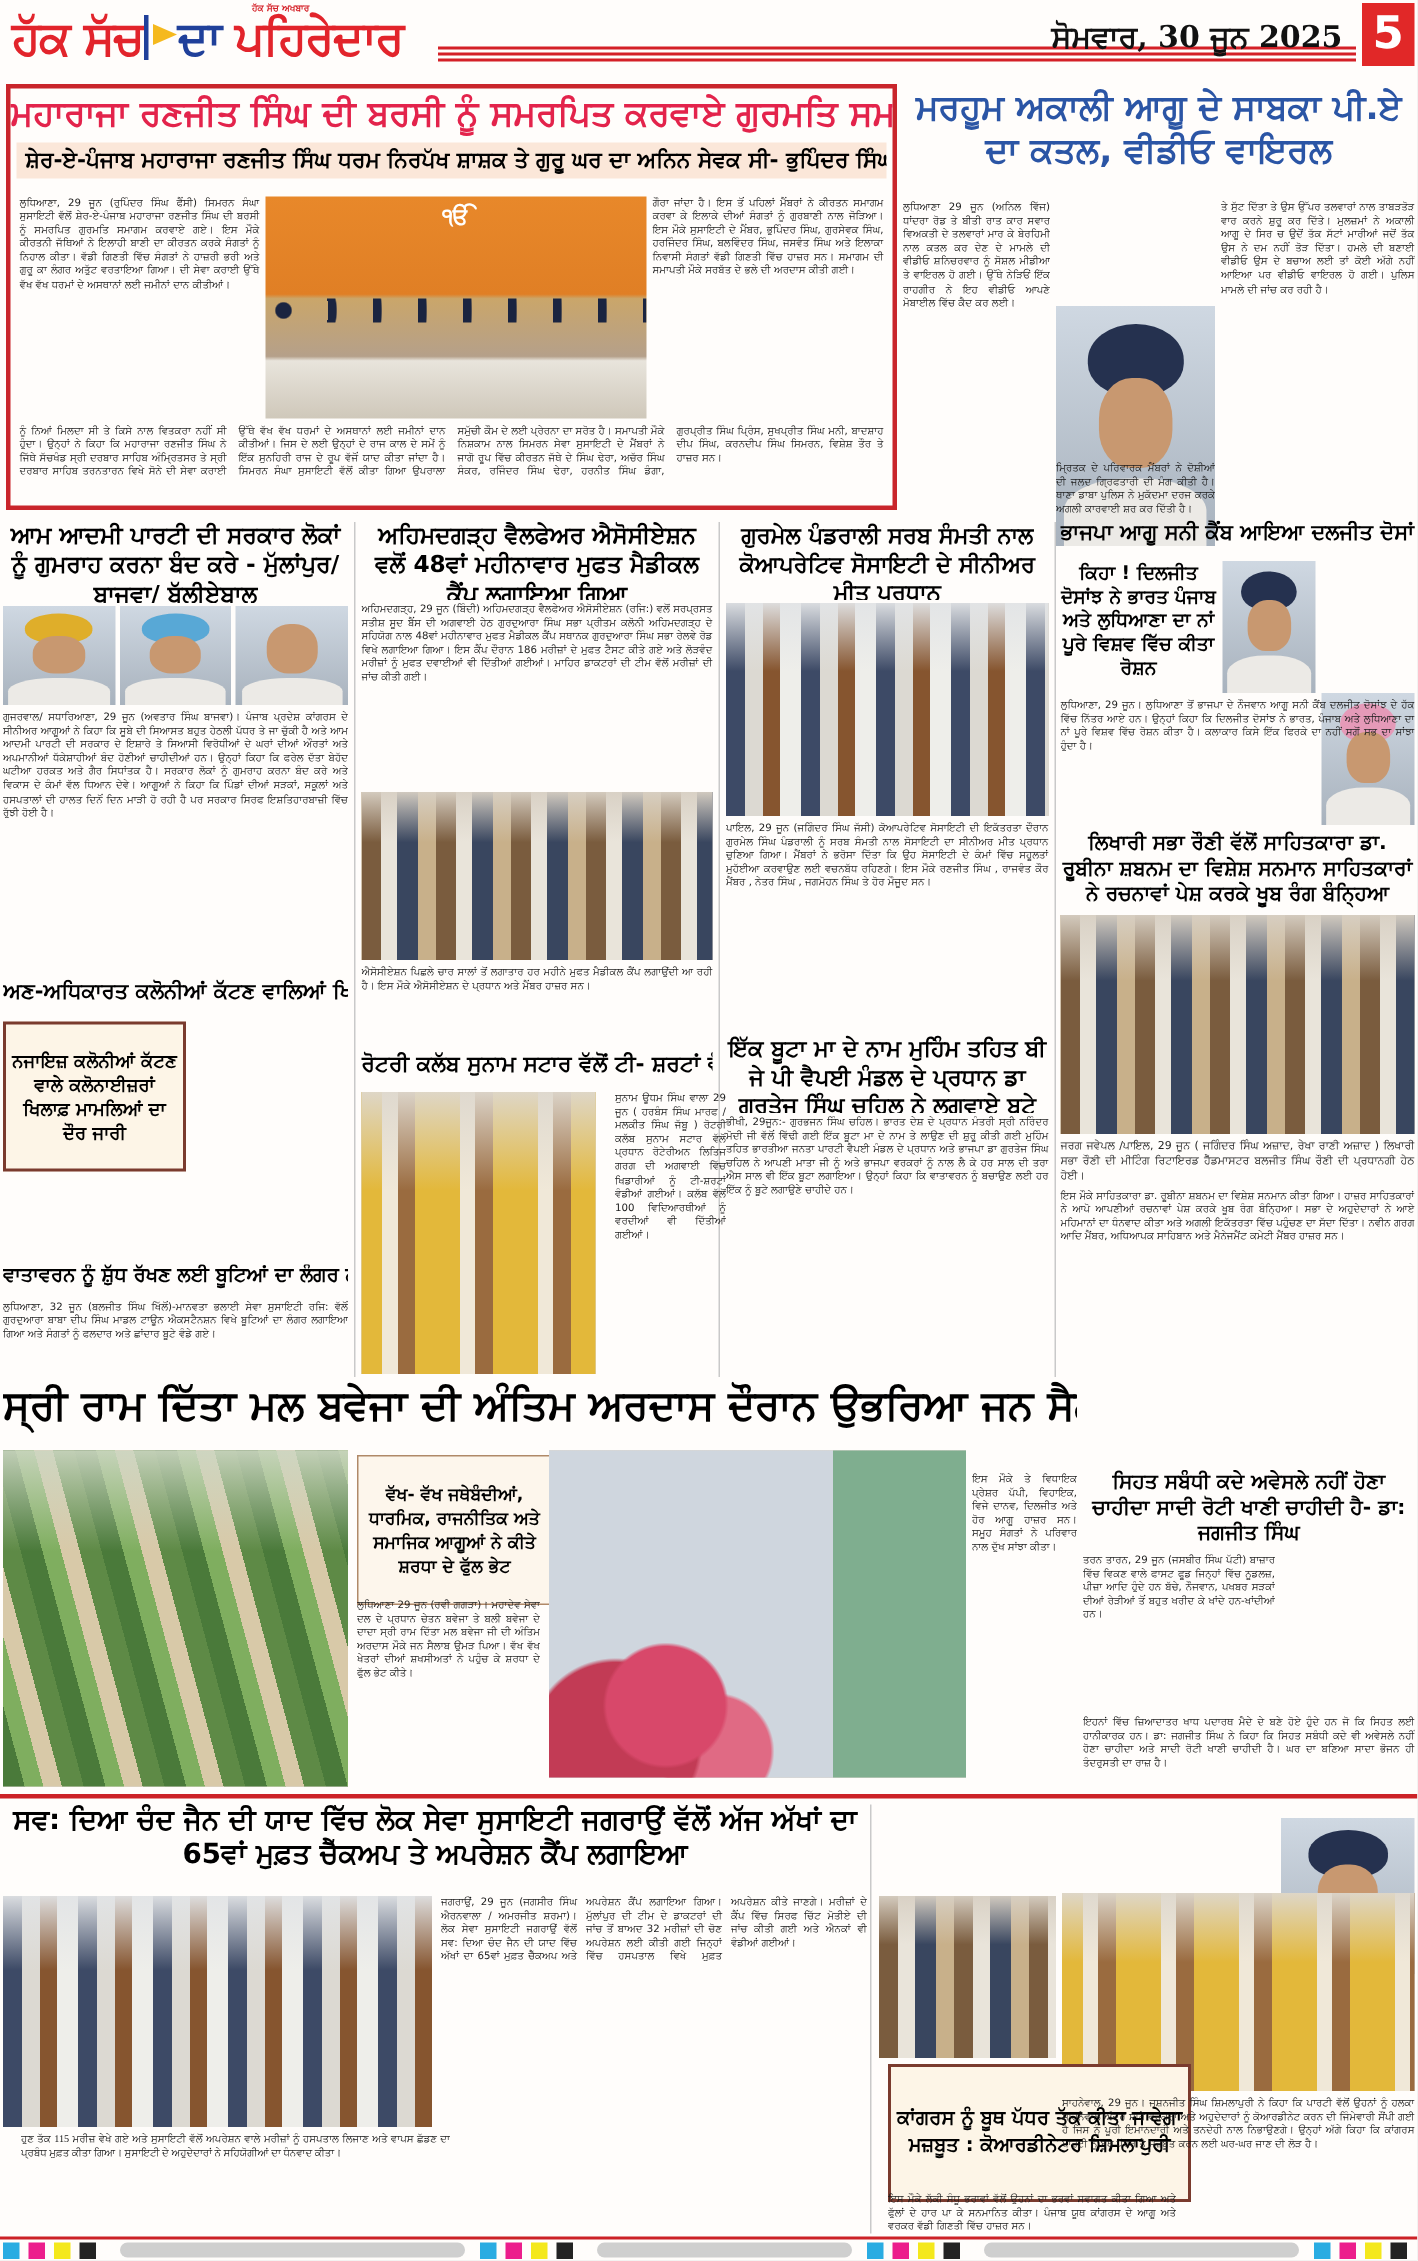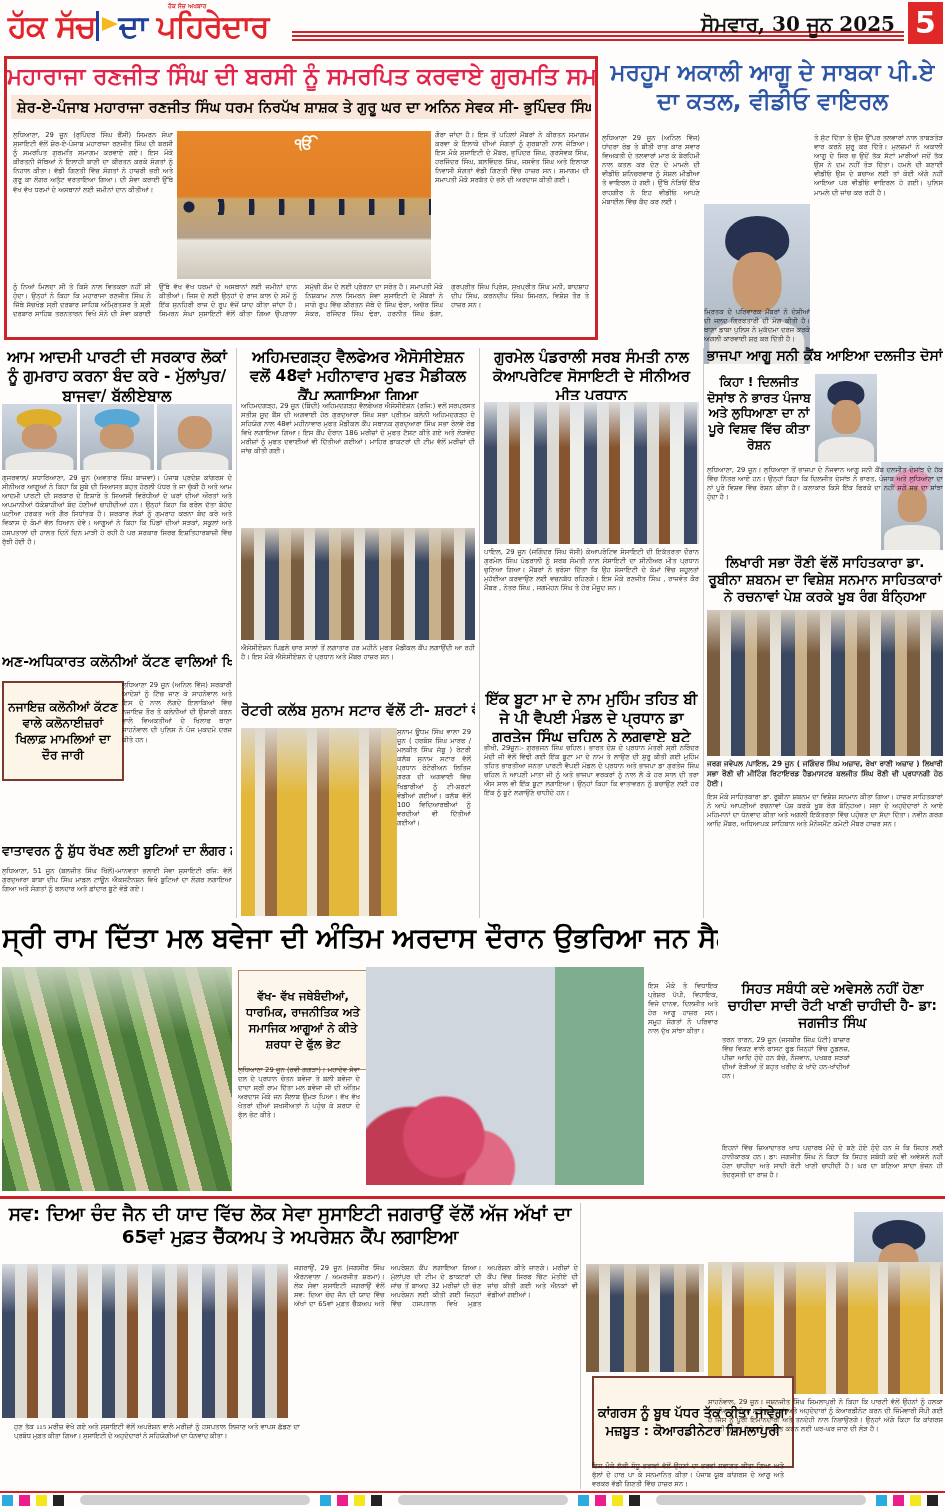--- a/index.html
+++ b/index.html
@@ -1,20 +1,20 @@
 <!DOCTYPE html>
 <html><head>
 <meta charset="utf-8">
 <style>
   html,body{margin:0;padding:0;background:#e9e9e9;}
   .page{position:relative;width:945px;height:1507px;background:#fffdfb;margin:0 auto;
         font-family:"DejaVu Sans",sans-serif;overflow:hidden;}
   .abs{position:absolute;}
   .bt{font-size:6.8px;line-height:1.34;text-align:justify;color:#1c1c1c;overflow:hidden;}
-  .cap{font-size:7.3px;font-weight:bold;color:#222;line-height:1.35;text-align:justify;overflow:hidden;}
+  .cap{font-size:7.3px;font-weight:normal;color:#222;line-height:1.35;text-align:justify;overflow:hidden;}
   .hb{font-weight:bold;text-align:center;color:#000;overflow:hidden;line-height:1.25;}
   .nw{white-space:nowrap;}
   .c3{column-count:3;column-gap:6px;}
   .h-red{color:#e3234b;}
   .h-blue{color:#2b55a5;}
   .rule-v{background:#c9c9c9;width:1px;}
   .rule-red{background:#cc2227;}
   
   .logo{font-weight:bold;font-size:31px;letter-spacing:-1px;color:#e2242b;white-space:nowrap;}
   .logo .blue{color:#20409a;}
@@ -126,31 +126,30 @@
     <div class="hs t-none" style="flex:1;">
         <div class="face"></div>
         <div class="torso"></div>
       </div>
   </div>
   <div class="abs bt" style="left:2px;top:474px;width:230px;height:176px;">ਗੁਜਰਵਾਲ/ ਸਧਾਰਿਆਣਾ, 29 ਜੂਨ (ਅਵਤਾਰ ਸਿੰਘ ਬਾਜਵਾ)। ਪੰਜਾਬ ਪ੍ਰਦੇਸ਼ ਕਾਂਗਰਸ ਦੇ ਸੀਨੀਅਰ ਆਗੂਆਂ ਨੇ ਕਿਹਾ ਕਿ ਸੂਬੇ ਦੀ ਸਿਆਸਤ ਬਹੁਤ ਹੇਠਲੀ ਪੱਧਰ ਤੇ ਜਾ ਚੁੱਕੀ ਹੈ ਅਤੇ ਆਮ ਆਦਮੀ ਪਾਰਟੀ ਦੀ ਸਰਕਾਰ ਦੇ ਇਸ਼ਾਰੇ ਤੇ ਸਿਆਸੀ ਵਿਰੋਧੀਆਂ ਦੇ ਘਰਾਂ ਦੀਆਂ ਔਰਤਾਂ ਅਤੇ ਅਪਮਾਨੀਆਂ ਧੱਕੇਸ਼ਾਹੀਆਂ ਬੰਦ ਹੋਣੀਆਂ ਚਾਹੀਦੀਆਂ ਹਨ। ਉਨ੍ਹਾਂ ਕਿਹਾ ਕਿ ਫਰੇਲ ਦੱਤਾ ਬੇਹੱਦ ਘਟੀਆ ਹਰਕਤ ਅਤੇ ਗੈਰ ਸਿਧਾਂਤਕ ਹੈ। ਸਰਕਾਰ ਲੋਕਾਂ ਨੂੰ ਗੁਮਰਾਹ ਕਰਨਾ ਬੰਦ ਕਰੇ ਅਤੇ ਵਿਕਾਸ ਦੇ ਕੰਮਾਂ ਵੱਲ ਧਿਆਨ ਦੇਵੇ। ਆਗੂਆਂ ਨੇ ਕਿਹਾ ਕਿ ਪਿੰਡਾਂ ਦੀਆਂ ਸੜਕਾਂ, ਸਕੂਲਾਂ ਅਤੇ ਹਸਪਤਾਲਾਂ ਦੀ ਹਾਲਤ ਦਿਨੋਂ ਦਿਨ ਮਾੜੀ ਹੋ ਰਹੀ ਹੈ ਪਰ ਸਰਕਾਰ ਸਿਰਫ ਇਸ਼ਤਿਹਾਰਬਾਜ਼ੀ ਵਿੱਚ ਰੁੱਝੀ ਹੋਈ ਹੈ।</div>
   <div class="abs hb nw" style="left:2px;top:653px;width:230px;height:24px;font-size:14px;">ਅਣ-ਅਧਿਕਾਰਤ ਕਲੋਨੀਆਂ ਕੱਟਣ ਵਾਲਿਆਂ ਖਿਲਾਫ ਮੁਕੱਦਮੇ ਦਰਜ</div>
   <div class="abs inset" style="left:2px;top:681px;width:112px;height:90px;">
     <span style="font-size:12px;font-weight:bold;text-align:center;line-height:1.35;">ਨਜਾਇਜ਼ ਕਲੋਨੀਆਂ ਕੱਟਣ ਵਾਲੇ ਕਲੋਨਾਈਜ਼ਰਾਂ ਖਿਲਾਫ਼ ਮਾਮਲਿਆਂ ਦਾ ਦੌਰ ਜਾਰੀ</span>
   </div>
-  <div class="abs bt" style="left:122px;top:681px;width:110px;height:94px;">ਲੁਧਿਆਣਾ 29 ਜੂਨ (ਅਨਿਲ ਵਿੱਜ) ਸਰਕਾਰੀ ਆਦੇਸ਼ਾਂ ਨੂੰ ਟਿੱਚ ਜਾਣ ਕੇ ਸਾਹਨੇਵਾਲ ਅਤੇ ਇਸ ਦੇ ਨਾਲ ਲੱਗਦੇ ਇਲਾਕਿਆਂ ਵਿੱਚ ਨਜਾਇਜ਼ ਤੌਰ ਤੇ ਕਲੋਨੀਆਂ ਦੀ ਉਸਾਰੀ ਕਰਨ ਵਾਲੇ ਵਿਅਕਤੀਆਂ ਦੇ ਖਿਲਾਫ ਥਾਣਾ ਸਾਹਨੇਵਾਲ ਦੀ ਪੁਲਿਸ ਨੇ ਪੰਜ ਮੁਕਦਮੇ ਦਰਜ ਕੀਤੇ ਹਨ।</div>
   <div class="abs hb nw" style="left:2px;top:843px;width:230px;height:22px;font-size:13px;">ਵਾਤਾਵਰਨ ਨੂੰ ਸ਼ੁੱਧ ਰੱਖਣ ਲਈ ਬੂਟਿਆਂ ਦਾ ਲੰਗਰ ਲਗਾਇਆ</div>
-  <div class="abs bt" style="left:2px;top:867px;width:230px;height:50px;">ਲੁਧਿਆਣਾ, 51 ਜੂਨ (ਬਲਜੀਤ ਸਿੰਘ ਖਿੱਲੋਂ)-ਮਾਨਵਤਾ ਭਲਾਈ ਸੇਵਾ ਸੁਸਾਇਟੀ ਰਜਿ: ਵੱਲੋਂ ਗੁਰਦੁਆਰਾ ਬਾਬਾ ਦੀਪ ਸਿੰਘ ਮਾਡਲ ਟਾਊਨ ਐਕਸਟੈਨਸ਼ਨ ਵਿਖੇ ਬੂਟਿਆਂ ਦਾ ਲੰਗਰ ਲਗਾਇਆ ਗਿਆ ਅਤੇ ਸੰਗਤਾਂ ਨੂੰ ਫਲਦਾਰ ਅਤੇ ਛਾਂਦਾਰ ਬੂਟੇ ਵੰਡੇ ਗਏ।</div>
+  <div class="abs bt" style="left:2px;top:867px;width:230px;height:50px;">ਲੁਧਿਆਣਾ, 32 ਜੂਨ (ਬਲਜੀਤ ਸਿੰਘ ਖਿੱਲੋਂ)-ਮਾਨਵਤਾ ਭਲਾਈ ਸੇਵਾ ਸੁਸਾਇਟੀ ਰਜਿ: ਵੱਲੋਂ ਗੁਰਦੁਆਰਾ ਬਾਬਾ ਦੀਪ ਸਿੰਘ ਮਾਡਲ ਟਾਊਨ ਐਕਸਟੈਨਸ਼ਨ ਵਿਖੇ ਬੂਟਿਆਂ ਦਾ ਲੰਗਰ ਲਗਾਇਆ ਗਿਆ ਅਤੇ ਸੰਗਤਾਂ ਨੂੰ ਫਲਦਾਰ ਅਤੇ ਛਾਂਦਾਰ ਬੂਟੇ ਵੰਡੇ ਗਏ।</div>
 
   <div class="abs hb" style="left:241px;top:348px;width:234px;height:52px;font-size:15.5px;">ਅਹਿਮਦਗੜ੍ਹ ਵੈਲਫੇਅਰ ਐਸੋਸੀਏਸ਼ਨ ਵਲੋਂ 48ਵਾਂ ਮਹੀਨਾਵਾਰ ਮੁਫਤ ਮੈਡੀਕਲ ਕੈਂਪ ਲਗਾਇਆ ਗਿਆ</div>
   <div class="abs bt" style="left:241px;top:402px;width:234px;height:124px;">ਅਹਿਮਦਗੜ੍ਹ, 29 ਜੂਨ (ਬਿੰਦੀ) ਅਹਿਮਦਗੜ੍ਹ ਵੈਲਫੇਅਰ ਐਸੋਸੀਏਸ਼ਨ (ਰਜਿ:) ਵਲੋਂ ਸਰਪ੍ਰਸਤ ਸਤੀਸ਼ ਸੂਦ ਬੈਂਸ ਦੀ ਅਗਵਾਈ ਹੇਠ ਗੁਰਦੁਆਰਾ ਸਿੰਘ ਸਭਾ ਪ੍ਰੀਤਮ ਕਲੋਨੀ ਅਹਿਮਦਗੜ੍ਹ ਦੇ ਸਹਿਯੋਗ ਨਾਲ 48ਵਾਂ ਮਹੀਨਾਵਾਰ ਮੁਫਤ ਮੈਡੀਕਲ ਕੈਂਪ ਸਥਾਨਕ ਗੁਰਦੁਆਰਾ ਸਿੰਘ ਸਭਾ ਰੇਲਵੇ ਰੋਡ ਵਿਖੇ ਲਗਾਇਆ ਗਿਆ। ਇਸ ਕੈਂਪ ਦੌਰਾਨ 186 ਮਰੀਜ਼ਾਂ ਦੇ ਮੁਫਤ ਟੈਸਟ ਕੀਤੇ ਗਏ ਅਤੇ ਲੋੜਵੰਦ ਮਰੀਜ਼ਾਂ ਨੂੰ ਮੁਫਤ ਦਵਾਈਆਂ ਵੀ ਦਿੱਤੀਆਂ ਗਈਆਂ। ਮਾਹਿਰ ਡਾਕਟਰਾਂ ਦੀ ਟੀਮ ਵੱਲੋਂ ਮਰੀਜ਼ਾਂ ਦੀ ਜਾਂਚ ਕੀਤੀ ਗਈ।</div>
   <div class="abs photo cr-a" style="left:241px;top:528px;width:234px;height:112px;"></div>
   <div class="abs bt" style="left:241px;top:644px;width:234px;height:54px;">ਐਸੋਸੀਏਸ਼ਨ ਪਿਛਲੇ ਚਾਰ ਸਾਲਾਂ ਤੋਂ ਲਗਾਤਾਰ ਹਰ ਮਹੀਨੇ ਮੁਫਤ ਮੈਡੀਕਲ ਕੈਂਪ ਲਗਾਉਂਦੀ ਆ ਰਹੀ ਹੈ। ਇਸ ਮੌਕੇ ਐਸੋਸੀਏਸ਼ਨ ਦੇ ਪ੍ਰਧਾਨ ਅਤੇ ਮੈਂਬਰ ਹਾਜ਼ਰ ਸਨ।</div>
   <div class="abs hb nw" style="left:241px;top:701px;width:234px;height:24px;font-size:14.5px;">ਰੋਟਰੀ ਕਲੱਬ ਸੁਨਾਮ ਸਟਾਰ ਵੱਲੋਂ ਟੀ- ਸ਼ਰਟਾਂ ਵੰਡੀਆ</div>
   <div class="abs photo cr-b" style="left:241px;top:728px;width:156px;height:188px;"></div>
-  <div class="abs bt" style="left:397px;top:728px;width:74px;height:188px;">ਸੁਨਾਮ ਊਧਮ ਸਿੰਘ ਵਾਲਾ 29 ਜੂਨ ( ਹਰਬੰਸ ਸਿੰਘ ਮਾਰਫ / ਮਲਕੀਤ ਸਿੰਘ ਜੱਬੂ ) ਰੋਟਰੀ ਕਲੱਬ ਸੁਨਾਮ ਸਟਾਰ ਵੱਲੋਂ ਪ੍ਰਧਾਨ ਰੋਟੇਰੀਅਨ ਲਿਤਿਜ ਗਰਗ ਦੀ ਅਗਵਾਈ ਵਿੱਚ ਖਿਡਾਰੀਆਂ ਨੂੰ ਟੀ-ਸ਼ਰਟਾਂ ਵੰਡੀਆਂ ਗਈਆਂ। ਕਲੱਬ ਵੱਲੋਂ 100 ਵਿਦਿਆਰਥੀਆਂ ਨੂੰ ਵਰਦੀਆਂ ਵੀ ਦਿੱਤੀਆਂ ਗਈਆਂ।</div>
+  <div class="abs bt" style="left:410px;top:728px;width:74px;height:188px;">ਸੁਨਾਮ ਊਧਮ ਸਿੰਘ ਵਾਲਾ 29 ਜੂਨ ( ਹਰਬੰਸ ਸਿੰਘ ਮਾਰਫ / ਮਲਕੀਤ ਸਿੰਘ ਜੱਬੂ ) ਰੋਟਰੀ ਕਲੱਬ ਸੁਨਾਮ ਸਟਾਰ ਵੱਲੋਂ ਪ੍ਰਧਾਨ ਰੋਟੇਰੀਅਨ ਲਿਤਿਜ ਗਰਗ ਦੀ ਅਗਵਾਈ ਵਿੱਚ ਖਿਡਾਰੀਆਂ ਨੂੰ ਟੀ-ਸ਼ਰਟਾਂ ਵੰਡੀਆਂ ਗਈਆਂ। ਕਲੱਬ ਵੱਲੋਂ 100 ਵਿਦਿਆਰਥੀਆਂ ਨੂੰ ਵਰਦੀਆਂ ਵੀ ਦਿੱਤੀਆਂ ਗਈਆਂ।</div>
 
   <div class="abs hb" style="left:484px;top:348px;width:215px;height:52px;font-size:15px;">ਗੁਰਮੇਲ ਪੰਡਰਾਲੀ ਸਰਬ ਸੰਮਤੀ ਨਾਲ ਕੋਆਪਰੇਟਿਵ ਸੋਸਾਇਟੀ ਦੇ ਸੀਨੀਅਰ ਮੀਤ ਪ੍ਰਧਾਨ</div>
   <div class="abs photo cr-c" style="left:484px;top:402px;width:215px;height:142px;"></div>
   <div class="abs bt" style="left:484px;top:548px;width:215px;height:140px;">ਪਾਇਲ, 29 ਜੂਨ (ਜਗਿੰਦਰ ਸਿੰਘ ਜੱਸੀ) ਕੋਆਪਰੇਟਿਵ ਸੋਸਾਇਟੀ ਦੀ ਇਕੱਤਰਤਾ ਦੌਰਾਨ ਗੁਰਮੇਲ ਸਿੰਘ ਪੰਡਰਾਲੀ ਨੂੰ ਸਰਬ ਸੰਮਤੀ ਨਾਲ ਸੋਸਾਇਟੀ ਦਾ ਸੀਨੀਅਰ ਮੀਤ ਪ੍ਰਧਾਨ ਚੁਣਿਆ ਗਿਆ। ਮੈਂਬਰਾਂ ਨੇ ਭਰੋਸਾ ਦਿੱਤਾ ਕਿ ਉਹ ਸੋਸਾਇਟੀ ਦੇ ਕੰਮਾਂ ਵਿੱਚ ਸਹੂਲਤਾਂ ਮੁਹੱਈਆ ਕਰਵਾਉਣ ਲਈ ਵਚਨਬੱਧ ਰਹਿਣਗੇ। ਇਸ ਮੌਕੇ ਰਣਜੀਤ ਸਿੰਘ , ਰਾਜਵੰਤ ਕੌਰ ਮੈਂਬਰ , ਨੇਤਰ ਸਿੰਘ , ਜਗਮੋਹਨ ਸਿੰਘ ਤੇ ਹੋਰ ਮੌਜੂਦ ਸਨ।</div>
   <div class="abs hb" style="left:484px;top:690px;width:215px;height:52px;font-size:15px;">ਇੱਕ ਬੂਟਾ ਮਾ ਦੇ ਨਾਮ ਮੁਹਿੰਮ ਤਹਿਤ ਬੀ ਜੇ ਪੀ ਵੈਪਈ ਮੰਡਲ ਦੇ ਪ੍ਰਧਾਨ ਡਾ ਗੁਰਤੇਜ ਸਿੰਘ ਚਹਿਲ ਨੇ ਲਗਵਾਏ ਬੂਟੇ</div>
   <div class="abs bt" style="left:484px;top:744px;width:215px;height:172px;">ਭੀਖੀ, 29ਜੂਨ:- ਗੁਰਭਜਨ ਸਿੰਘ ਚਹਿਲ। ਭਾਰਤ ਦੇਸ਼ ਦੇ ਪ੍ਰਧਾਨ ਮੰਤਰੀ ਸ੍ਰੀ ਨਰਿੰਦਰ ਮੋਦੀ ਜੀ ਵੱਲੋਂ ਵਿੱਢੀ ਗਈ ਇੱਕ ਬੂਟਾ ਮਾ ਦੇ ਨਾਮ ਤੇ ਲਾਉਣ ਦੀ ਸ਼ੁਰੂ ਕੀਤੀ ਗਈ ਮੁਹਿੰਮ ਤਹਿਤ ਭਾਰਤੀਆ ਜਨਤਾ ਪਾਰਟੀ ਵੈਪਈ ਮੰਡਲ ਦੇ ਪ੍ਰਧਾਨ ਅਤੇ ਭਾਜਪਾ ਡਾ ਗੁਰਤੇਜ ਸਿੰਘ ਚਹਿਲ ਨੇ ਆਪਣੀ ਮਾਤਾ ਜੀ ਨੂੰ ਅਤੇ ਭਾਜਪਾ ਵਰਕਰਾਂ ਨੂੰ ਨਾਲ ਲੈ ਕੇ ਹਰ ਸਾਲ ਦੀ ਤਰਾ ਐਸ ਸਾਲ ਵੀ ਇੱਕ ਬੂਟਾ ਲਗਾਇਆ। ਉਨ੍ਹਾਂ ਕਿਹਾ ਕਿ ਵਾਤਾਵਰਨ ਨੂੰ ਬਚਾਉਣ ਲਈ ਹਰ ਇੱਕ ਨੂੰ ਬੂਟੇ ਲਗਾਉਣੇ ਚਾਹੀਦੇ ਹਨ।</div>
 
   <div class="abs hb nw" style="left:707px;top:347px;width:236px;height:24px;font-size:14px;">ਭਾਜਪਾ ਆਗੂ ਸਨੀ ਕੈਂਬ ਆਇਆ ਦਲਜੀਤ ਦੋਸਾਂਝ ਦੇ ਹੱਕ 'ਚ</div>
   <div class="abs hb" style="left:707px;top:374px;width:104px;height:88px;font-size:12.5px;">ਕਿਹਾ ! ਦਿਲਜੀਤ ਦੋਸਾਂਝ ਨੇ ਭਾਰਤ ਪੰਜਾਬ ਅਤੇ ਲੁਧਿਆਣਾ ਦਾ ਨਾਂ ਪੂਰੇ ਵਿਸ਼ਵ ਵਿੱਚ ਕੀਤਾ ਰੋਸ਼ਨ</div>
   <div class="abs hs t-navy" style="left:815px;top:374px;width:62px;height:88px;">

